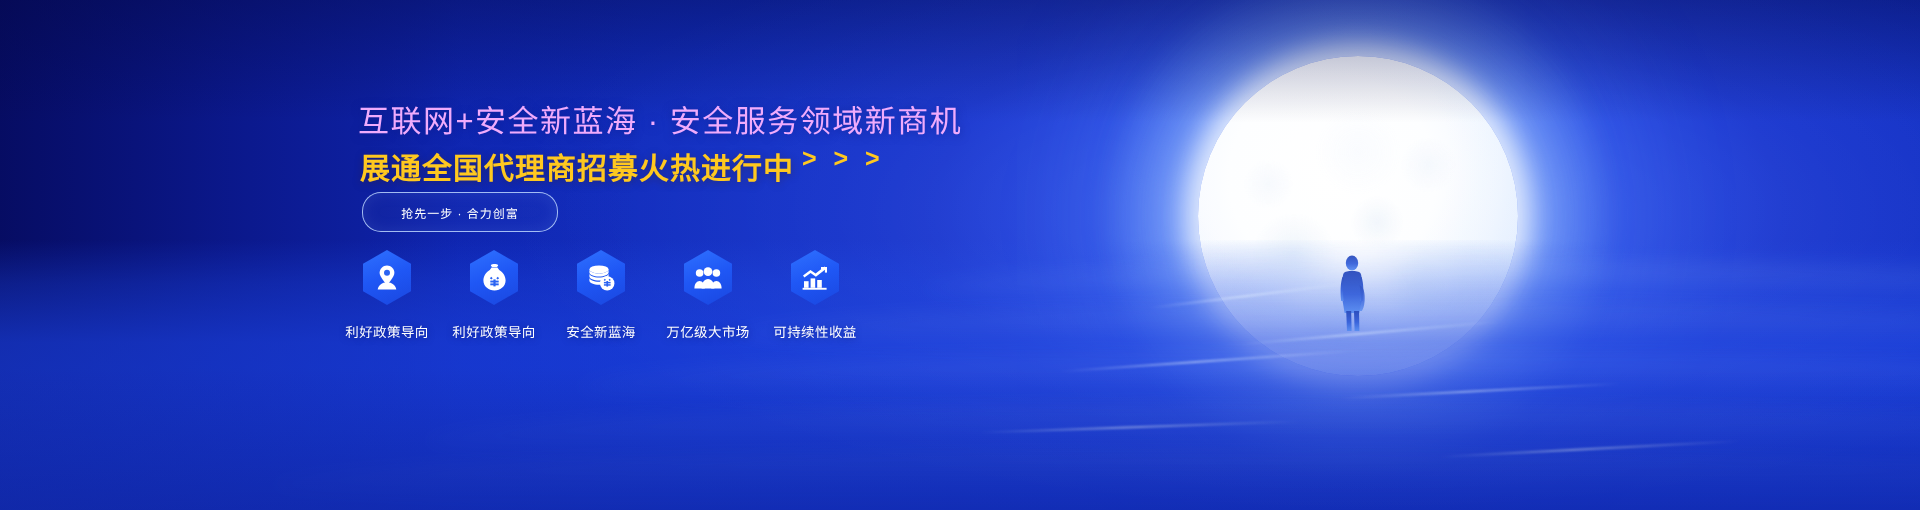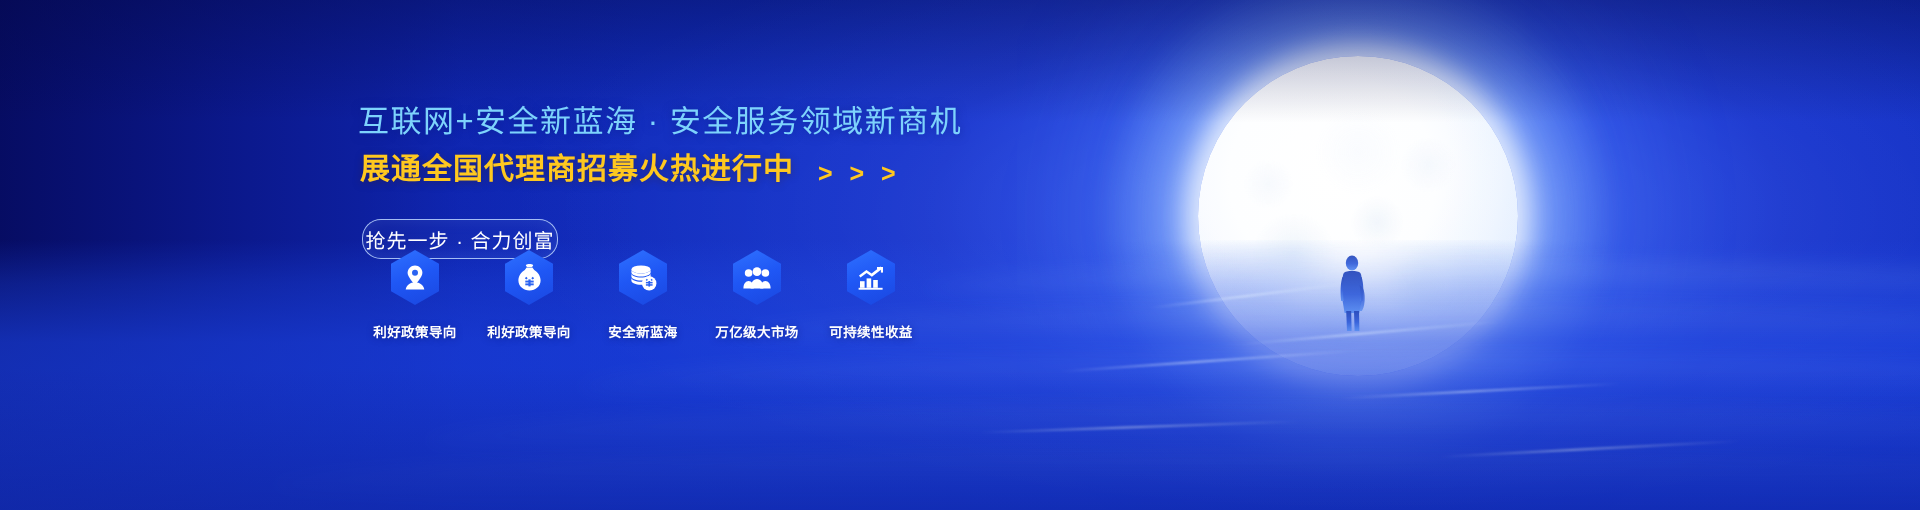--- a/index.html
+++ b/index.html
@@ -142,34 +142,34 @@
 
   
   .content {
     position: absolute;
     left: 0; top: 0;
     width: 100%; height: 100%;
   }
   .headline {
     position: absolute;
     left: 358px; top: 96px;
-    color: #7dd3fc;
+    color: #f0abfc;
     font-size: 31px;
     letter-spacing: 1.5px;
     font-weight: 400;
     white-space: nowrap;
     text-shadow: 0 1px 10px rgba(10,24,120,0.55);
   }
   .subline {
     position: absolute;
     left: 360px; top: 144px;
     white-space: nowrap;
     display: flex;
-    align-items: flex-end;
-    gap: 18px;
+    align-items: flex-start;
+    gap: 2px;
   }
   .subline-text {
     color: #ffc81f;
     font-size: 30px;
     font-weight: 700;
     letter-spacing: 1px;
     text-shadow: 0 2px 8px rgba(60,30,0,0.35);
   }
   .subline-arrows {
     color: #ffc81f;
@@ -182,33 +182,31 @@
   .pill {
     position: absolute;
     left: 362px; top: 192px;
     width: 194px; height: 38px;
     border: 1px solid rgba(190,215,255,0.85);
     border-radius: 19px;
     display: flex;
     align-items: center;
     justify-content: center;
     color: #ffffff;
-    font-size: 20px;
+    font-size: 12px;
     letter-spacing: 1px;
     background: rgba(255,255,255,0.02);
     box-shadow: inset 0 0 16px rgba(140,180,255,0.12);
-    margin-top: 27px;
   }
 
   .features {
     position: absolute;
-    left: 364px; top: 250px;
-    display: flex;
-    gap: 12px;
-    font-weight: bold;
+    left: 336px; top: 250px;
+    display: flex;
+    gap: 5px;
   }
   .feature {
     width: 102px;
     display: flex;
     flex-direction: column;
     align-items: center;
   }
   .hex {
     position: relative;
     width: 48px; height: 55px;

